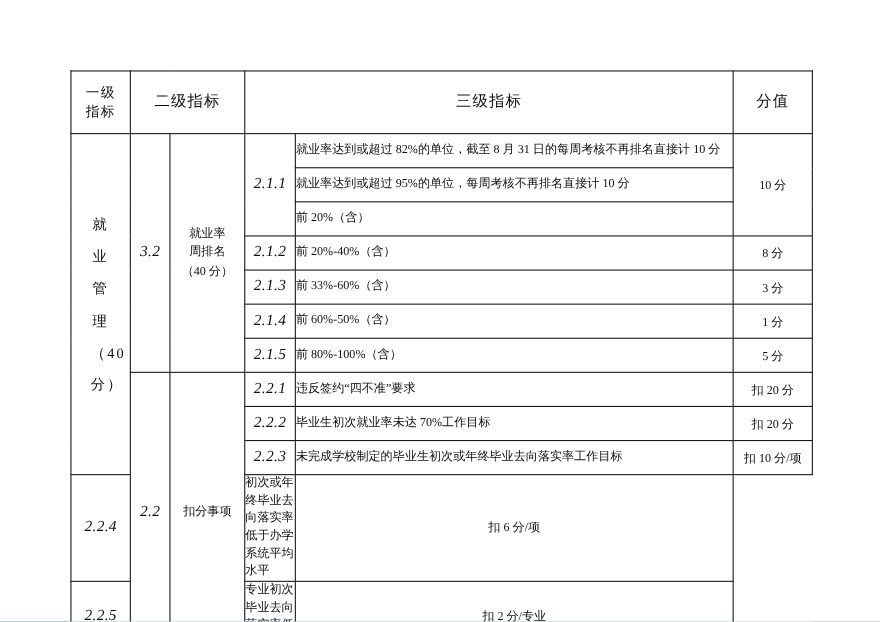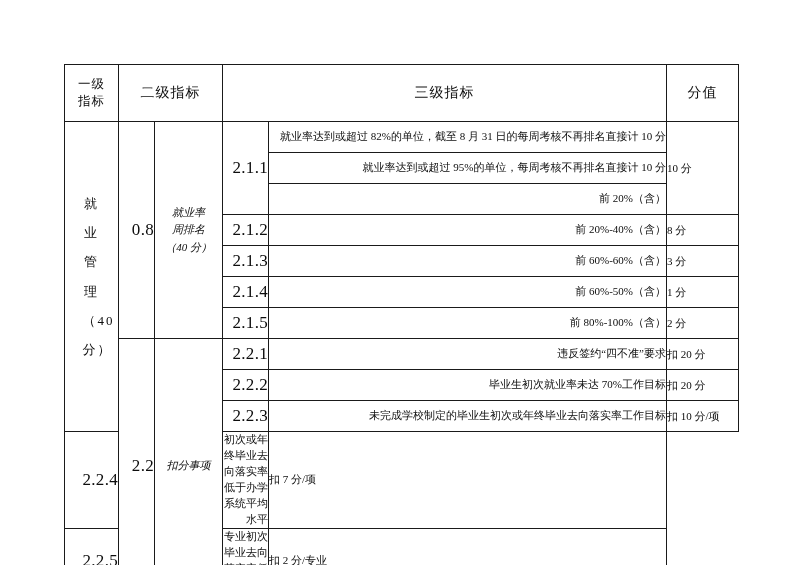--- a/index.html
+++ b/index.html
@@ -59,38 +59,39 @@
     font-size: 13px;
     letter-spacing: 2px;
     line-height: 2.25;
   }
   .lvl1 .l1text {
     display: block;
     width: 1.4em;
     margin: 0 auto;
   }
   .code {
-    text-align: right;
-    font-size: 17px;
+    text-align: center;
+    font-size: 14px;
     letter-spacing: 0.3px;
+    font-style: italic;
   }
   .lvl2name {
     text-align: center;
     font-size: 11px;
     line-height: 1.6;
     padding: 2px 4px;
-    font-style: italic;
   }
   .desc {
     font-size: 11px;
     padding: 7px 8px 7px 10px;
     line-height: 1.45;
-    text-align: right;
+    text-align: left;
   }
   .score {
+    text-align: center;
     font-size: 11px;
     margin-left: 33px;
   }
   .rowcell {
     height: 30px;
   }
 </style>
 </head>
 <body>
 
@@ -123,21 +124,21 @@
 
         <tr>
           <td class="lvl1" rowspan="10">
             <span class="l1text">就</span>
             <span class="l1text">业</span>
             <span class="l1text">管</span>
             <span class="l1text">理</span>
             <span class="l1text">（40</span>
             <span class="l1text">分）</span>
           </td>
-          <td class="code" rowspan="7">0.8</td>
+          <td class="code" rowspan="7">3.2</td>
           <td class="lvl2name" rowspan="7">
             <span>就业率</span><br>
             <span>周排名</span><br>
             <span>（40 分）</span>
           </td>
           <td class="code" rowspan="3">2.1.1</td>
           <td class="desc rowcell">就业率达到或超过 82%的单位，截至 8 月 31 日的每周考核不再排名直接计 10 分</td>
           <td class="score" rowspan="3">10 分</td>
         </tr>
         <tr>
@@ -148,34 +149,34 @@
         </tr>
 
         <tr>
           <td class="code">2.1.2</td>
           <td class="desc rowcell">前 20%-40%（含）</td>
           <td class="score">8 分</td>
         </tr>
 
         <tr>
           <td class="code">2.1.3</td>
-          <td class="desc rowcell">前 60%-60%（含）</td>
+          <td class="desc rowcell">前 33%-60%（含）</td>
           <td class="score">3 分</td>
         </tr>
 
         <tr>
           <td class="code">2.1.4</td>
           <td class="desc rowcell">前 60%-50%（含）</td>
           <td class="score">1 分</td>
         </tr>
 
         <tr>
           <td class="code">2.1.5</td>
           <td class="desc rowcell">前 80%-100%（含）</td>
-          <td class="score">2 分</td>
+          <td class="score">5 分</td>
         </tr>
 
         <tr>
           <td class="code" rowspan="5">2.2</td>
           <td class="lvl2name" rowspan="5">扣分事项</td>
           <td class="code">2.2.1</td>
           <td class="desc rowcell">违反签约“四不准”要求</td>
           <td class="score">扣 20 分</td>
         </tr>
 
@@ -187,21 +188,21 @@
 
         <tr>
           <td class="code">2.2.3</td>
           <td class="desc rowcell">未完成学校制定的毕业生初次或年终毕业去向落实率工作目标</td>
           <td class="score">扣 10 分/项</td>
         </tr>
 
         <tr>
           <td class="code">2.2.4</td>
           <td class="desc rowcell">初次或年终毕业去向落实率低于办学系统平均水平</td>
-          <td class="score">扣 7 分/项</td>
+          <td class="score">扣 6 分/项</td>
         </tr>
 
         <tr>
           <td class="code">2.2.5</td>
           <td class="desc rowcell">专业初次毕业去向落实率低于 50%</td>
           <td class="score">扣 2 分/专业</td>
         </tr>
 
       </tbody>
     </table>

